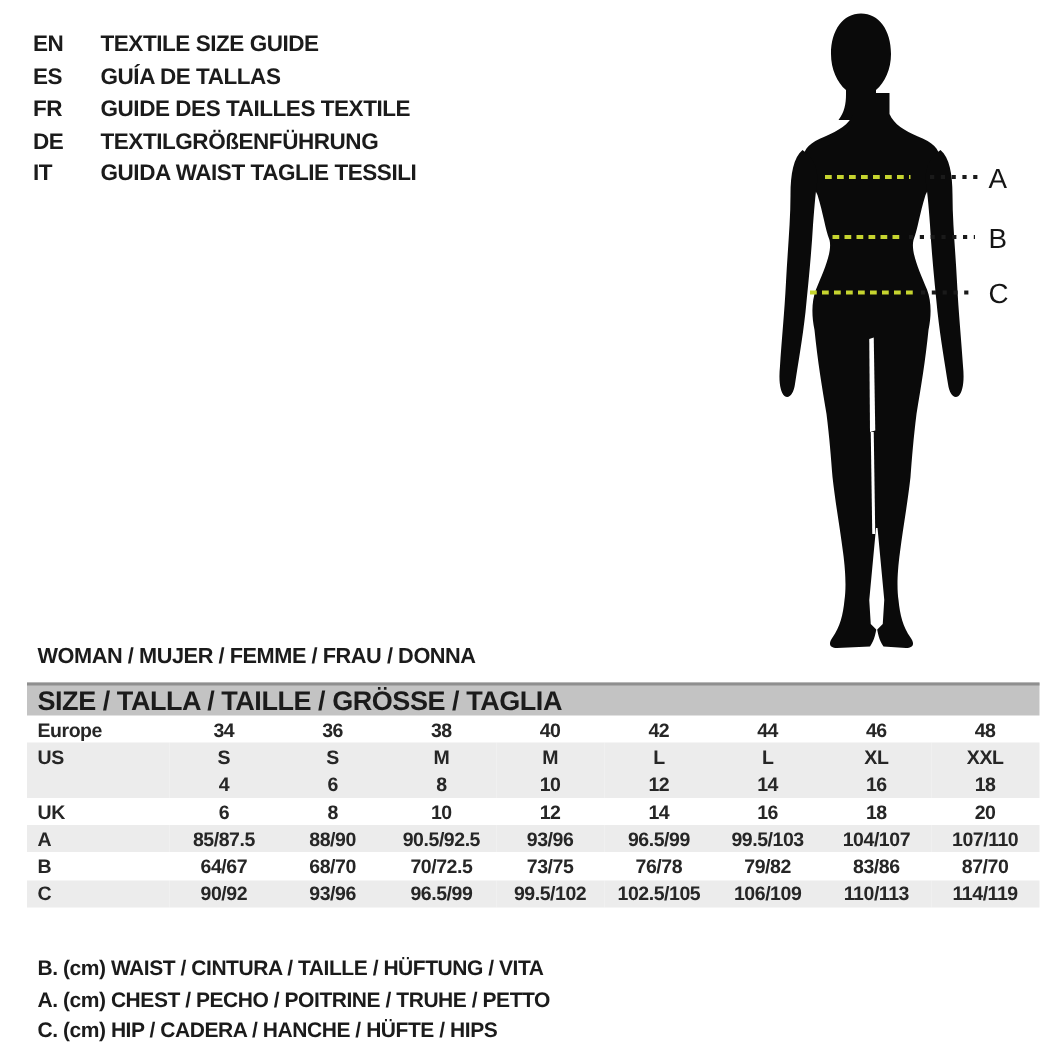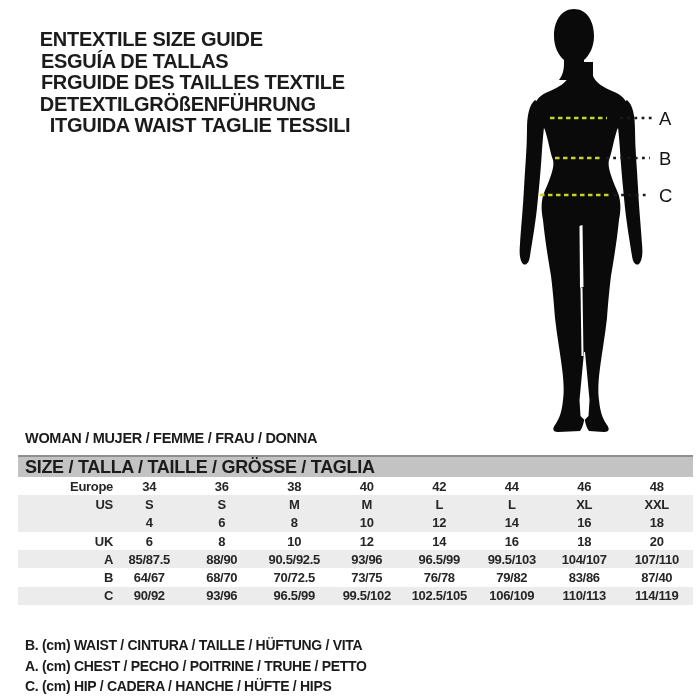--- a/index.html
+++ b/index.html
@@ -1,37 +1,37 @@
 <!DOCTYPE html>
 <html><head>
 <meta charset="utf-8">
 <style>
   html,body{margin:0;padding:0;background:#fff;}
   .canvas{
     position:relative;width:700px;height:700px;background:#ffffff;
     font-family:"Liberation Sans",sans-serif;color:#1b1b1b;overflow:hidden;
   }
   
-  .languages{position:absolute;left:22px;top:29px;font-weight:700;font-size:20px;
-    line-height:21.5px;letter-spacing:-0.3px;text-align:right;}
+  .languages{position:absolute;left:22px;top:19px;font-weight:700;font-size:15px;
+    line-height:21.5px;letter-spacing:-0.3px;}
   .lang-row{display:flex;}
   .lang-code{width:45px;flex:0 0 45px;}
   
   .figure{position:absolute;left:440px;top:0;width:260px;height:450px;}
   .figure text{font-family:"Liberation Sans",sans-serif;font-size:18.5px;}
   
   .group-title{position:absolute;left:25px;top:430px;font-weight:700;font-size:14.5px;letter-spacing:-0.3px;}
   
   .size-table{position:absolute;left:18px;top:455px;width:675px;}
   .thead{background:#c3c3c3;border-top:2px solid #8f8f8f;height:20px;line-height:20px;
     padding-left:7px;font-weight:700;font-size:18px;letter-spacing:-0.3px;}
   .size-table table{border-collapse:collapse;width:100%;table-layout:fixed;}
   .size-table td{height:18.3px;font-size:13px;font-weight:700;text-align:center;
     padding:0;letter-spacing:-0.3px;color:#262626;}
-  .size-table td.lbl{text-align:right;padding-left:7px;}
+  .size-table td.lbl{text-align:left;padding-left:7px;}
   .size-table col.c-lbl{width:95px;}
   .size-table tr.shade{background:#ececec;}
   
   .legend{position:absolute;left:25px;top:635px;font-weight:700;font-size:14px;
     line-height:20.5px;letter-spacing:-0.3px;}
 </style>
 </head>
 <body>
 
 <div class="canvas">
@@ -179,21 +179,21 @@
           </tr>
           <tr>
             <td class="lbl">B</td>
             <td>64/67</td>
             <td>68/70</td>
             <td>70/72.5</td>
             <td>73/75</td>
             <td>76/78</td>
             <td>79/82</td>
             <td>83/86</td>
-            <td>87/40</td>
+            <td>87/70</td>
           </tr>
           <tr class="shade">
             <td class="lbl">C</td>
             <td>90/92</td>
             <td>93/96</td>
             <td>96.5/99</td>
             <td>99.5/102</td>
             <td>102.5/105</td>
             <td>106/109</td>
             <td>110/113</td>

